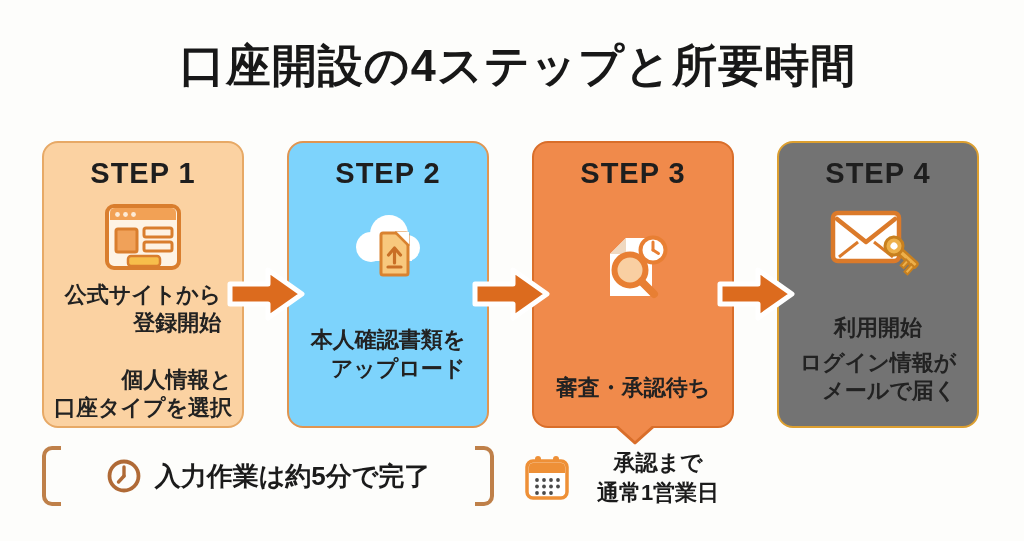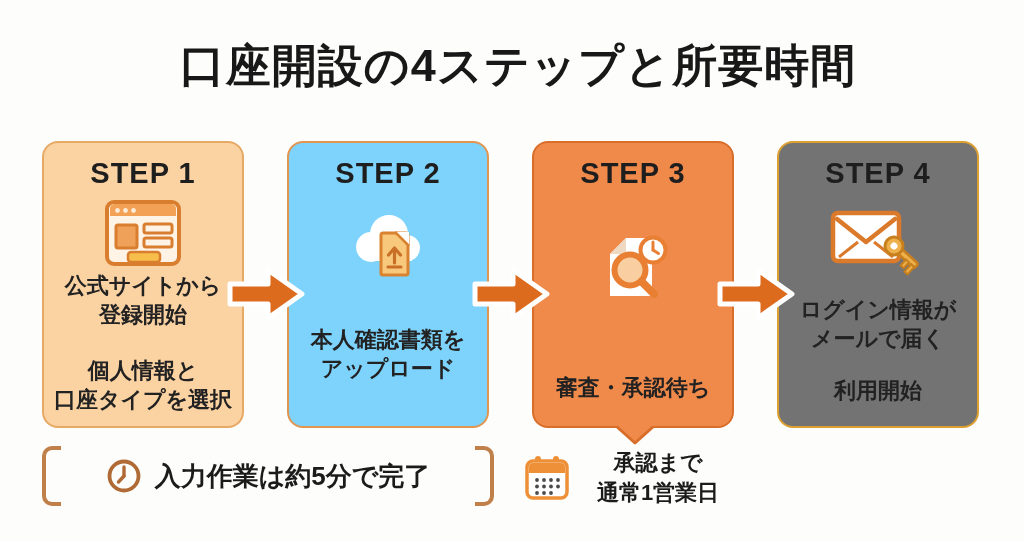--- a/index.html
+++ b/index.html
@@ -11,21 +11,21 @@
   }
   .title{
     position:absolute;top:36px;left:6px;width:100%;margin:0;
     text-align:center;font-size:45px;font-weight:900;color:#181818;
     letter-spacing:1px;
   }
   .card{
     position:absolute;top:141px;width:202px;height:287px;
     border-radius:16px;box-sizing:border-box;
     display:flex;flex-direction:column;align-items:center;
-    padding:10px 6px 12px 6px;text-align:center;
+    padding:10px 6px 3px 6px;text-align:right;
   }
   .card-1{left:42px;background:#fbd2a2;border:2.5px solid #e7a966;}
   .card-2{left:287px;background:#7dd3fc;border:2.5px solid #e09551;}
   .card-3{left:532px;background:#f08a4b;border:2.5px solid #d96e2a;gap:24px;}
   .card-4{left:777px;background:#737373;border:2.5px solid #dc9f30;}
   .step-label{
     margin:4px 0 0 0;font-size:29px;font-weight:800;color:#1e1e1e;letter-spacing:1px;
   }
   .icon-box{height:92px;margin-top:8px;display:flex;align-items:center;justify-content:center;}
   .step-text{
@@ -135,23 +135,23 @@
         <line x1="63" y1="49" x2="44" y2="34" stroke="#db7a2a" stroke-width="3"></line>
         <g transform="translate(64,38) rotate(42)">
           <rect x="7" y="-3" width="23" height="6" rx="2" fill="#edb04b" stroke="#c8801f" stroke-width="2.5"></rect>
           <rect x="18" y="2" width="4" height="8" fill="#edb04b" stroke="#c8801f" stroke-width="2"></rect>
           <rect x="25" y="2" width="4" height="10" fill="#edb04b" stroke="#c8801f" stroke-width="2"></rect>
           <circle cx="0" cy="0" r="9" fill="#edb04b" stroke="#c8801f" stroke-width="3"></circle>
           <circle cx="0" cy="0" r="3.5" fill="#ffffff"></circle>
         </g>
       </svg>
     </div>
+    <p class="step-text text-secondary">利用開始</p>
     <p class="step-text text-primary">ログイン情報が
 メールで届く</p>
-    <p class="step-text text-secondary">利用開始</p>
   </article>
 
   <svg class="arrow arrow-1" viewBox="0 0 80 64">
     <polygon points="4,22 42,22 42,8 76,32 42,56 42,42 4,42" fill="#dc6b1e" stroke="#ffffff" stroke-width="5" stroke-linejoin="round"></polygon>
   </svg>
   <svg class="arrow arrow-2" viewBox="0 0 80 64">
     <polygon points="4,22 42,22 42,8 76,32 42,56 42,42 4,42" fill="#dc6b1e" stroke="#ffffff" stroke-width="5" stroke-linejoin="round"></polygon>
   </svg>
   <svg class="arrow arrow-3" viewBox="0 0 80 64">
     <polygon points="4,22 42,22 42,8 76,32 42,56 42,42 4,42" fill="#dc6b1e" stroke="#ffffff" stroke-width="5" stroke-linejoin="round"></polygon>

